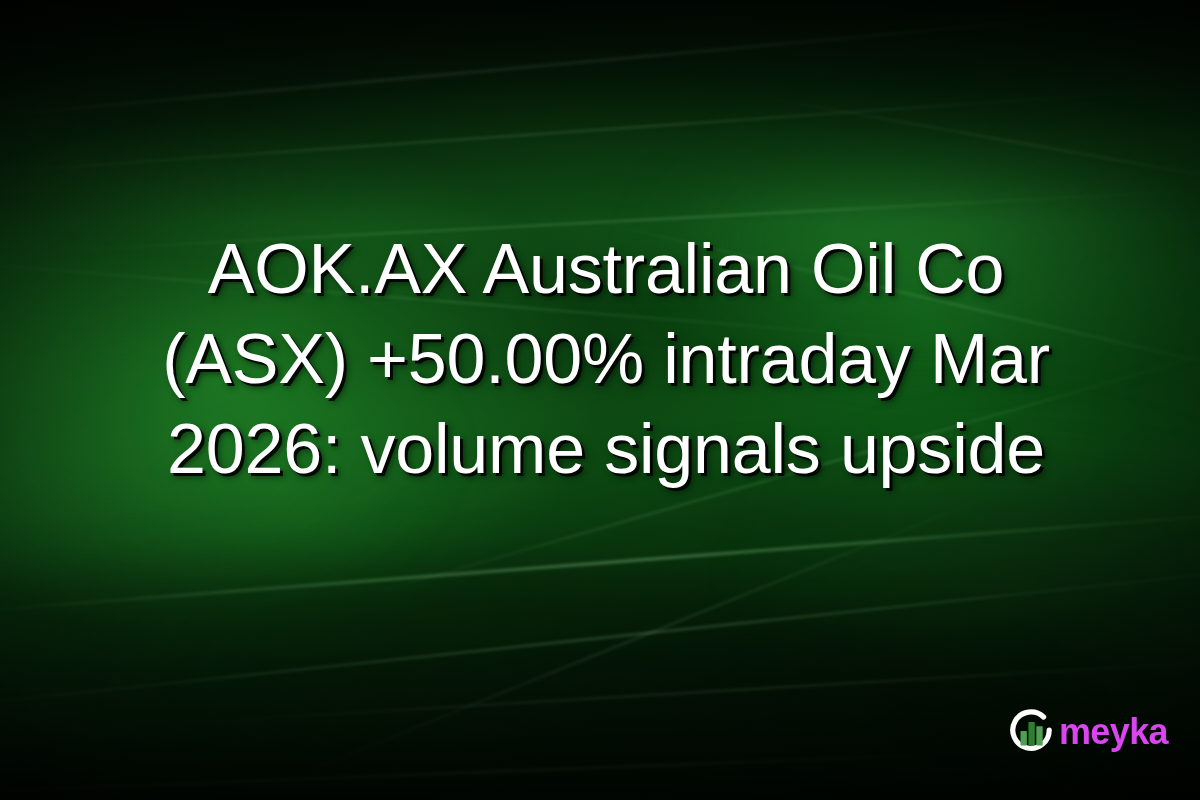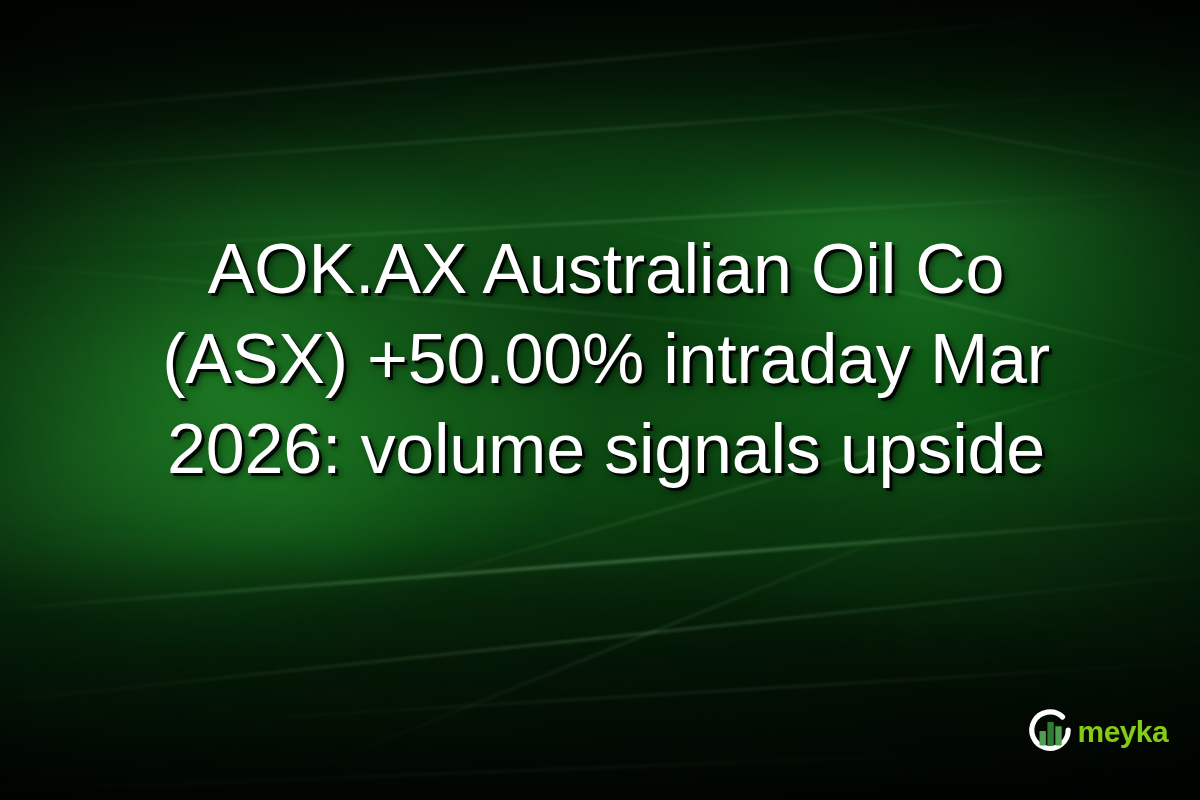--- a/index.html
+++ b/index.html
@@ -139,22 +139,22 @@
   #logo {
     position: absolute;
     right: 32px;
     bottom: 42px;
     display: flex;
     align-items: center;
     gap: 4px;
   }
   #logo-mark { display: block; width: 52px; height: 52px; }
   #logo-wordmark {
-    color: #84cc16;
-    font-size: 30px;
+    color: #d946ef;
+    font-size: 36px;
     font-weight: bold;
     letter-spacing: -0.6px;
     line-height: 1;
     margin-left: -2px;
   }
 </style>
 </head>
 <body>
 
 <div id="stage">

